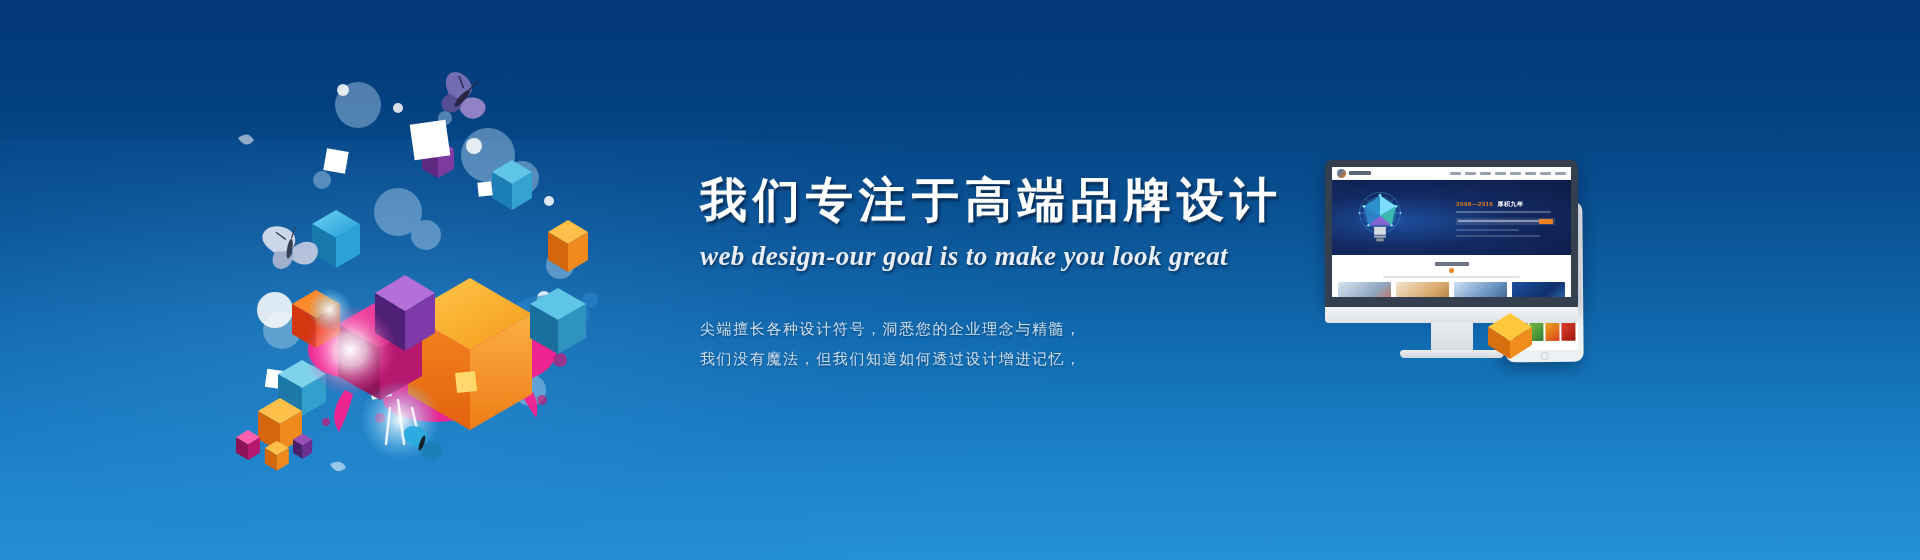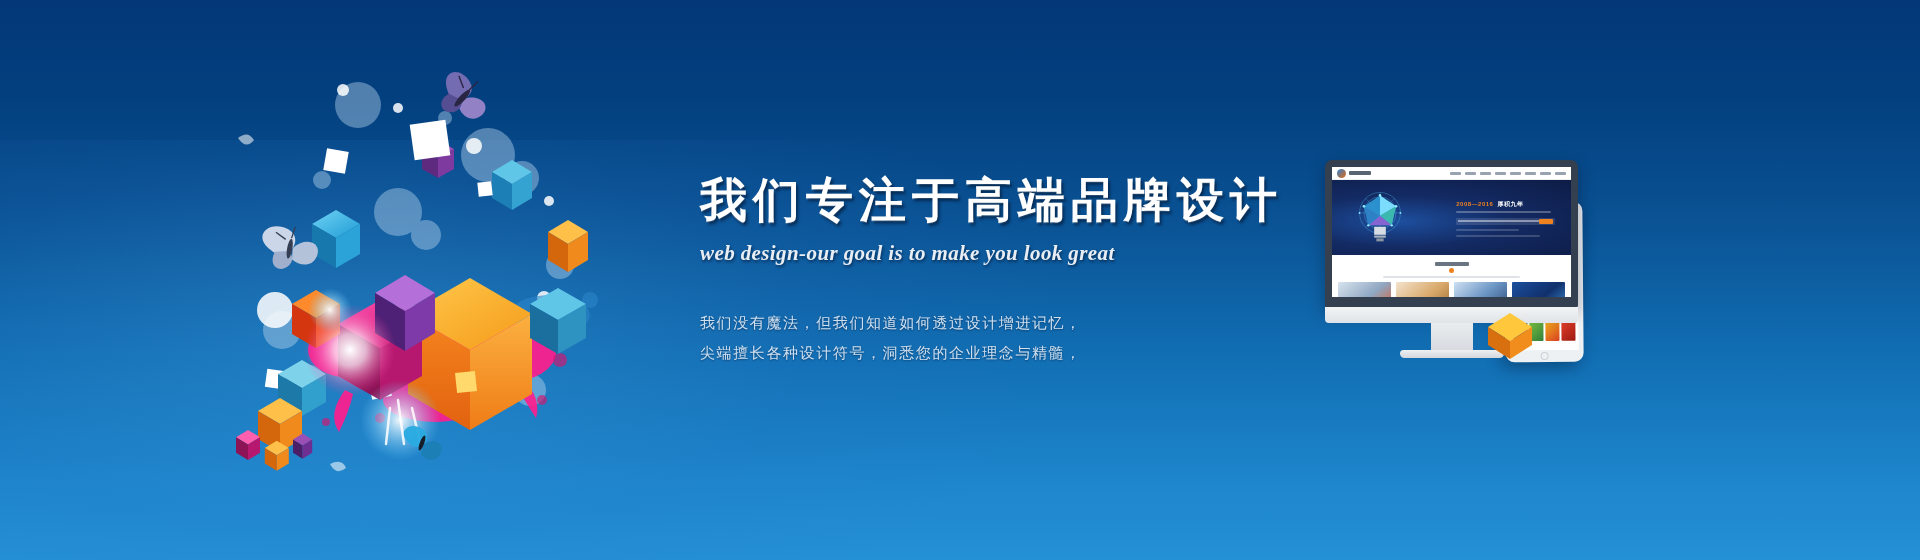--- a/index.html
+++ b/index.html
@@ -48,21 +48,21 @@
     letter-spacing:6px;
     line-height:1.18;
     white-space:nowrap;
     text-shadow:2px 3px 3px rgba(0,12,35,.55), 0 1px 0 rgba(255,255,255,.25);
   }
   .subhead {
     margin-top:14px;
     font-family:"Liberation Serif", serif;
     font-style:italic;
     font-weight:bold;
-    font-size:21px;
+    font-size:27px;
     color:#e9eef4;
     letter-spacing:.4px;
     white-space:nowrap;
     text-shadow:1px 2px 3px rgba(0,10,30,.55);
   }
   .desc { margin-top:42px; }
   .desc p {
     font-size:15px;
     color:#cfe0f0;
     letter-spacing:1.6px;
@@ -456,22 +456,22 @@
         <path d="M8 78 q10 -8 16 2 q-8 10 -16 -2z"></path>
         <path d="M100 404 q12 -6 16 4 q-10 8 -16 -4z"></path>
       </g>
     </svg>
   </div>
 
   <div id="copy">
     <div class="headline">我们专注于高端品牌设计</div>
     <div class="subhead">web design-our goal is to make you look great</div>
     <div class="desc">
+      <p>尖端擅长各种设计符号，洞悉您的企业理念与精髓，</p>
       <p>我们没有魔法，但我们知道如何透过设计增进记忆，</p>
-      <p>尖端擅长各种设计符号，洞悉您的企业理念与精髓，</p>
     </div>
   </div>
 
   <div id="devices">
 
     <div class="tablet">
       <div class="tab-cam"></div>
       <div class="tab-screen">
         <div class="site">
           <div class="t-nav">

